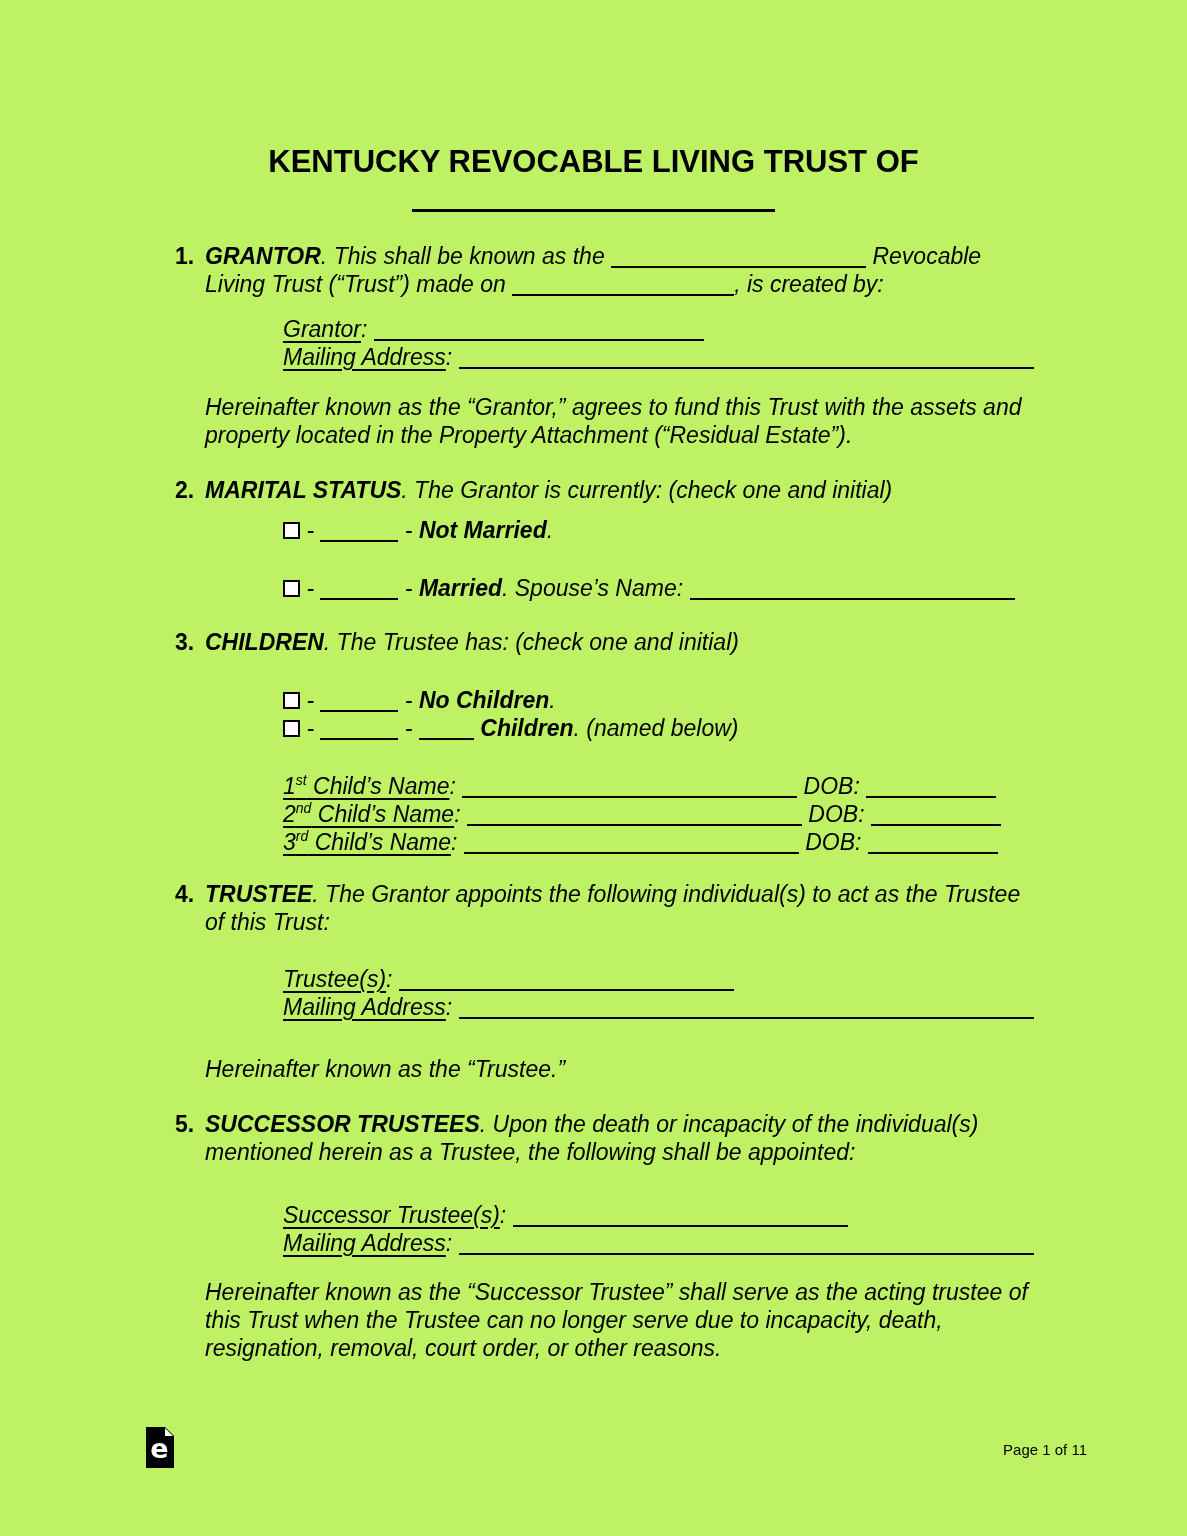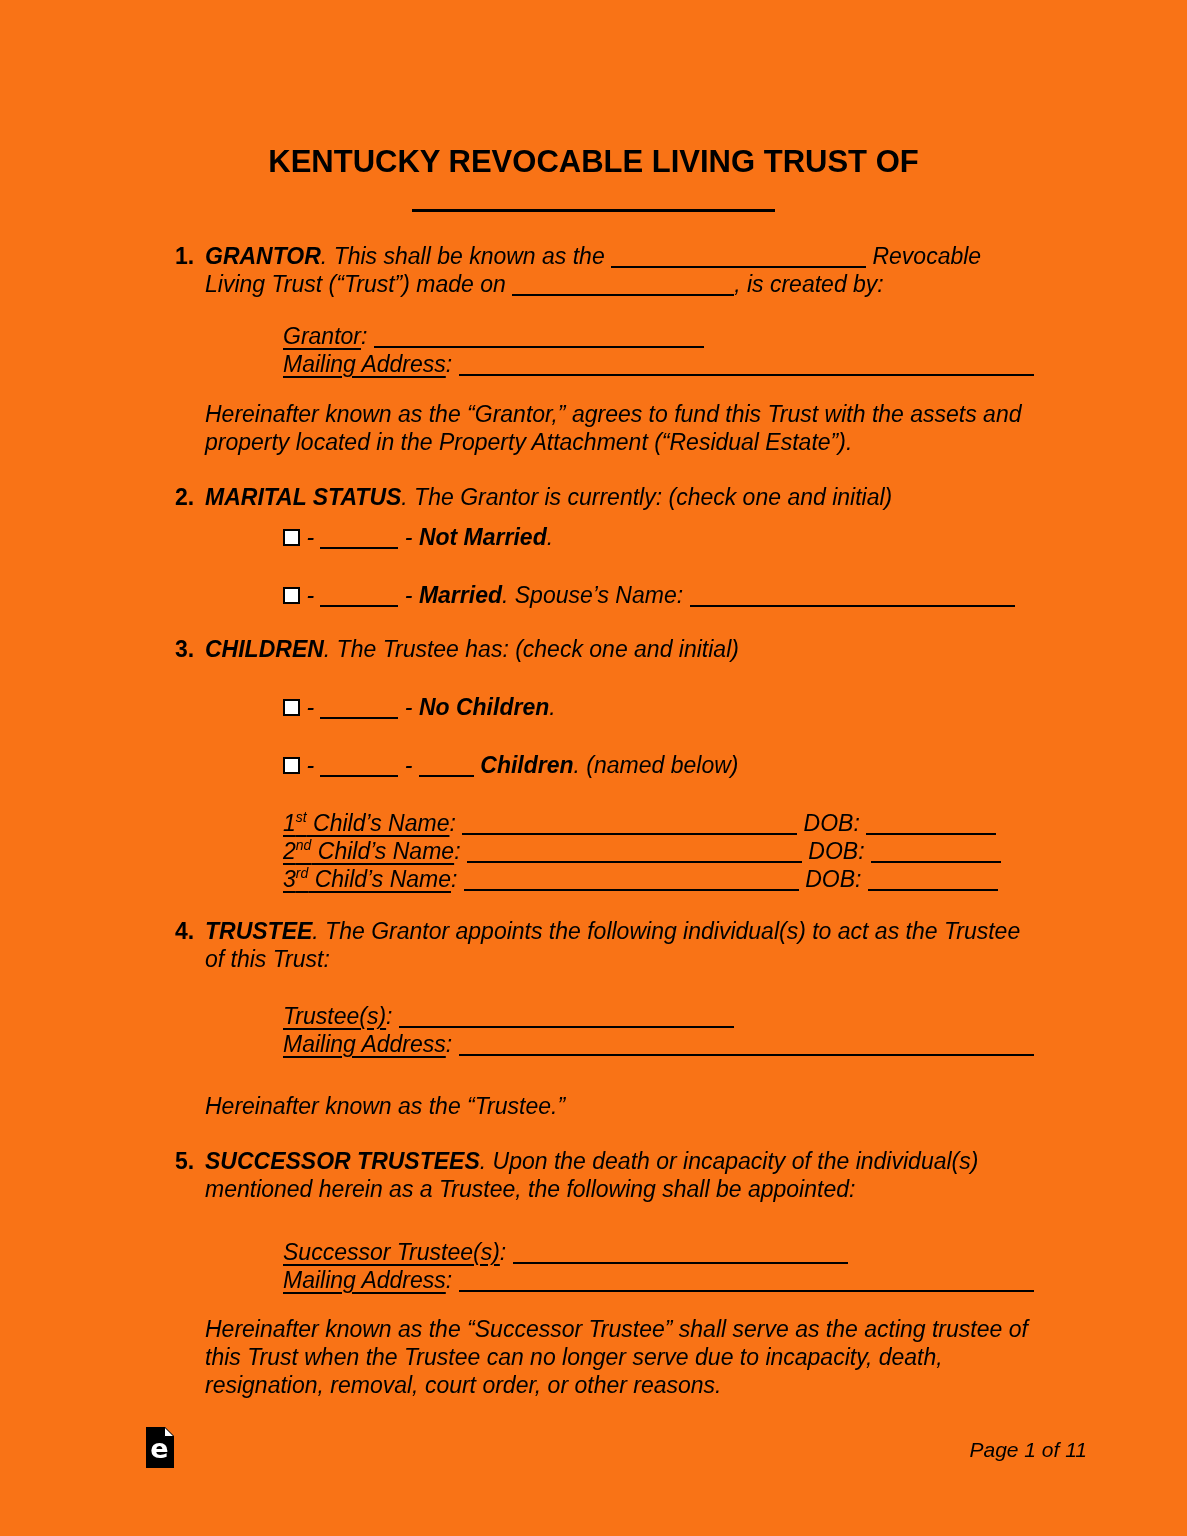--- a/index.html
+++ b/index.html
@@ -1,20 +1,20 @@
 <!DOCTYPE html>
 <html><head>
 <meta charset="utf-8">
 <style>
   html,body { margin:0; padding:0; background:#fff; }
   body {
     width:1187px; height:1536px; position:relative; overflow:hidden;
     font-family:"Liberation Sans", sans-serif; color:#000;
   }
-  .page { position:absolute; inset:0; background:#f97316; }
+  .page { position:absolute; inset:0; background:#bef264; }
   .doc-title {
     margin:145px 0 0 0; text-align:center;
     font-size:31px; line-height:33px; font-weight:bold;
   }
   .title-blank {
     width:363px; height:0; border-bottom:3px solid #000;
     margin:31px auto 0 auto;
   }
   .content {
     margin-top:30px; padding:0 140px 0 175px;
@@ -30,39 +30,39 @@
   .blank {
     display:inline-block; height:4px; border-bottom:2px solid #000;
     vertical-align:-4px;
   }
   .cb {
     display:inline-block; width:13px; height:13px; border:2px solid #000;
     vertical-align:-1px; background:#fff;
   }
   sup { font-size:14px; line-height:0; }
   .logo { position:absolute; left:146px; top:1427px; }
-  .page-num { position:absolute; top:1438px; right:100px; font-size:21px; line-height:24px;font-style:italic; }
+  .page-num { position:absolute; top:1438px; right:100px; font-size:15px; line-height:24px; }
 </style>
 </head>
 <body>
 
 <div class="page">
 
   <div class="doc-title">KENTUCKY REVOCABLE LIVING TRUST OF</div>
   <div class="title-blank"></div>
 
   <div class="content">
 
     <div class="item">
       <span class="num">1.</span>
       <div class="line"><b>GRANTOR</b><span>. This shall be known as the </span><span class="blank" style="width:255px"></span><span> Revocable</span></div>
       <div class="line"><span>Living Trust (“Trust”) made on </span><span class="blank" style="width:222px"></span><span>, is created by:</span></div>
     </div>
 
-    <div class="sub" style="margin-top:24px">
+    <div class="sub" style="margin-top:17px">
       <div class="line"><span class="u">Grantor</span><span>: </span><span class="blank" style="width:330px"></span></div>
       <div class="line"><span class="u">Mailing Address</span><span>: </span><span class="blank" style="width:575px"></span></div>
     </div>
 
     <div class="note" style="margin-top:22px">
       <div class="line">Hereinafter known as the “Grantor,” agrees to fund this Trust with the assets and</div>
       <div class="line">property located in the Property Attachment (“Residual Estate”).</div>
     </div>
 
     <div class="item" style="margin-top:27px">
@@ -80,21 +80,21 @@
 
     <div class="item" style="margin-top:26px">
       <span class="num">3.</span>
       <div class="line"><b>CHILDREN</b><span>. The Trustee has: (check one and initial)</span></div>
     </div>
 
     <div class="sub line" style="margin-top:30px">
       <span class="cb"></span><span> - </span><span class="blank" style="width:78px"></span><span> - </span><b>No Children</b><span>.</span>
     </div>
 
-    <div class="sub line" style="margin-top:30px">
+    <div class="sub line" style="">
       <span class="cb"></span><span> - </span><span class="blank" style="width:78px"></span><span> - </span><span class="blank" style="width:55px"></span> <b>Children</b><span>. (named below)</span>
     </div>
 
     <div class="sub" style="margin-top:30px">
       <div class="line">
         <span class="u"><span>1</span><sup>st</sup><span> Child’s Name</span></span><span>: </span><span class="blank" style="width:335px"></span><span> DOB: </span><span class="blank" style="width:130px"></span>
       </div>
       <div class="line">
         <span class="u"><span>2</span><sup>nd</sup><span> Child’s Name</span></span><span>: </span><span class="blank" style="width:335px"></span><span> DOB: </span><span class="blank" style="width:130px"></span>
       </div>

